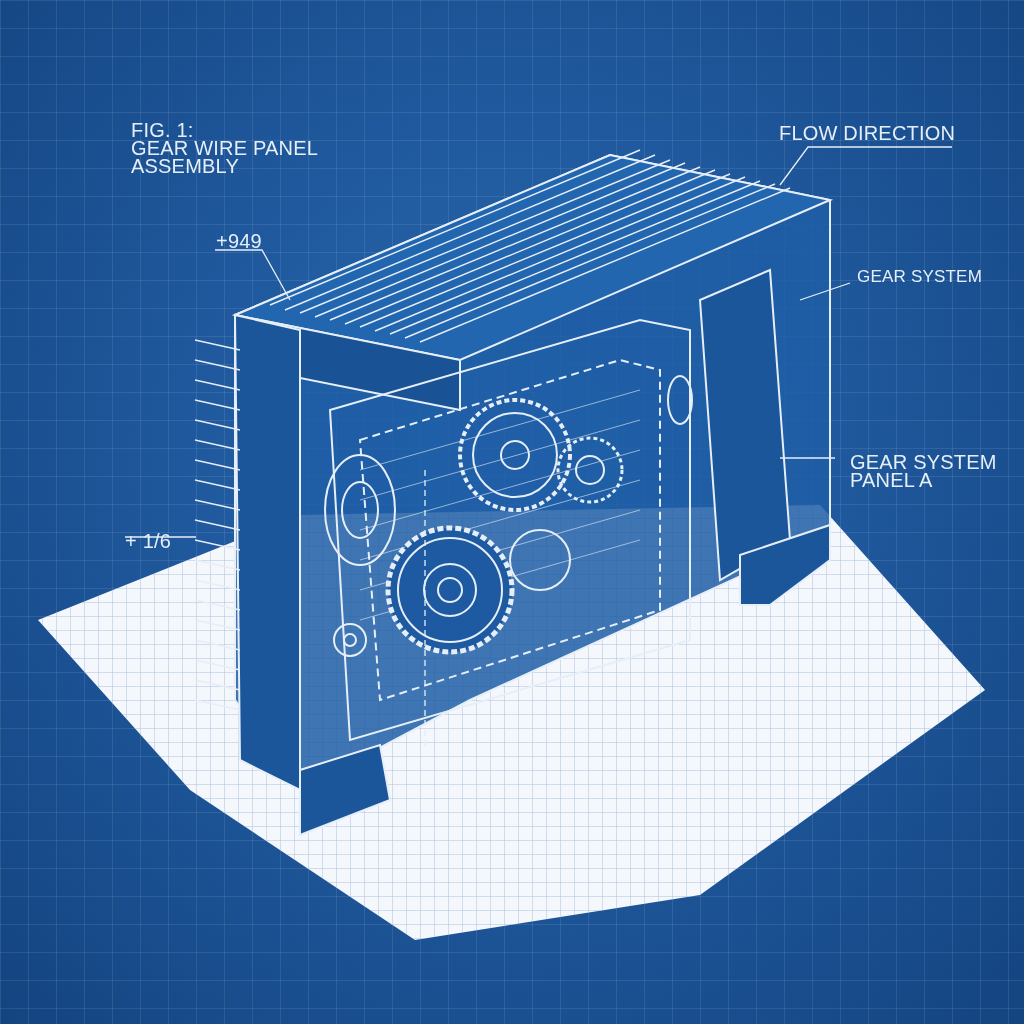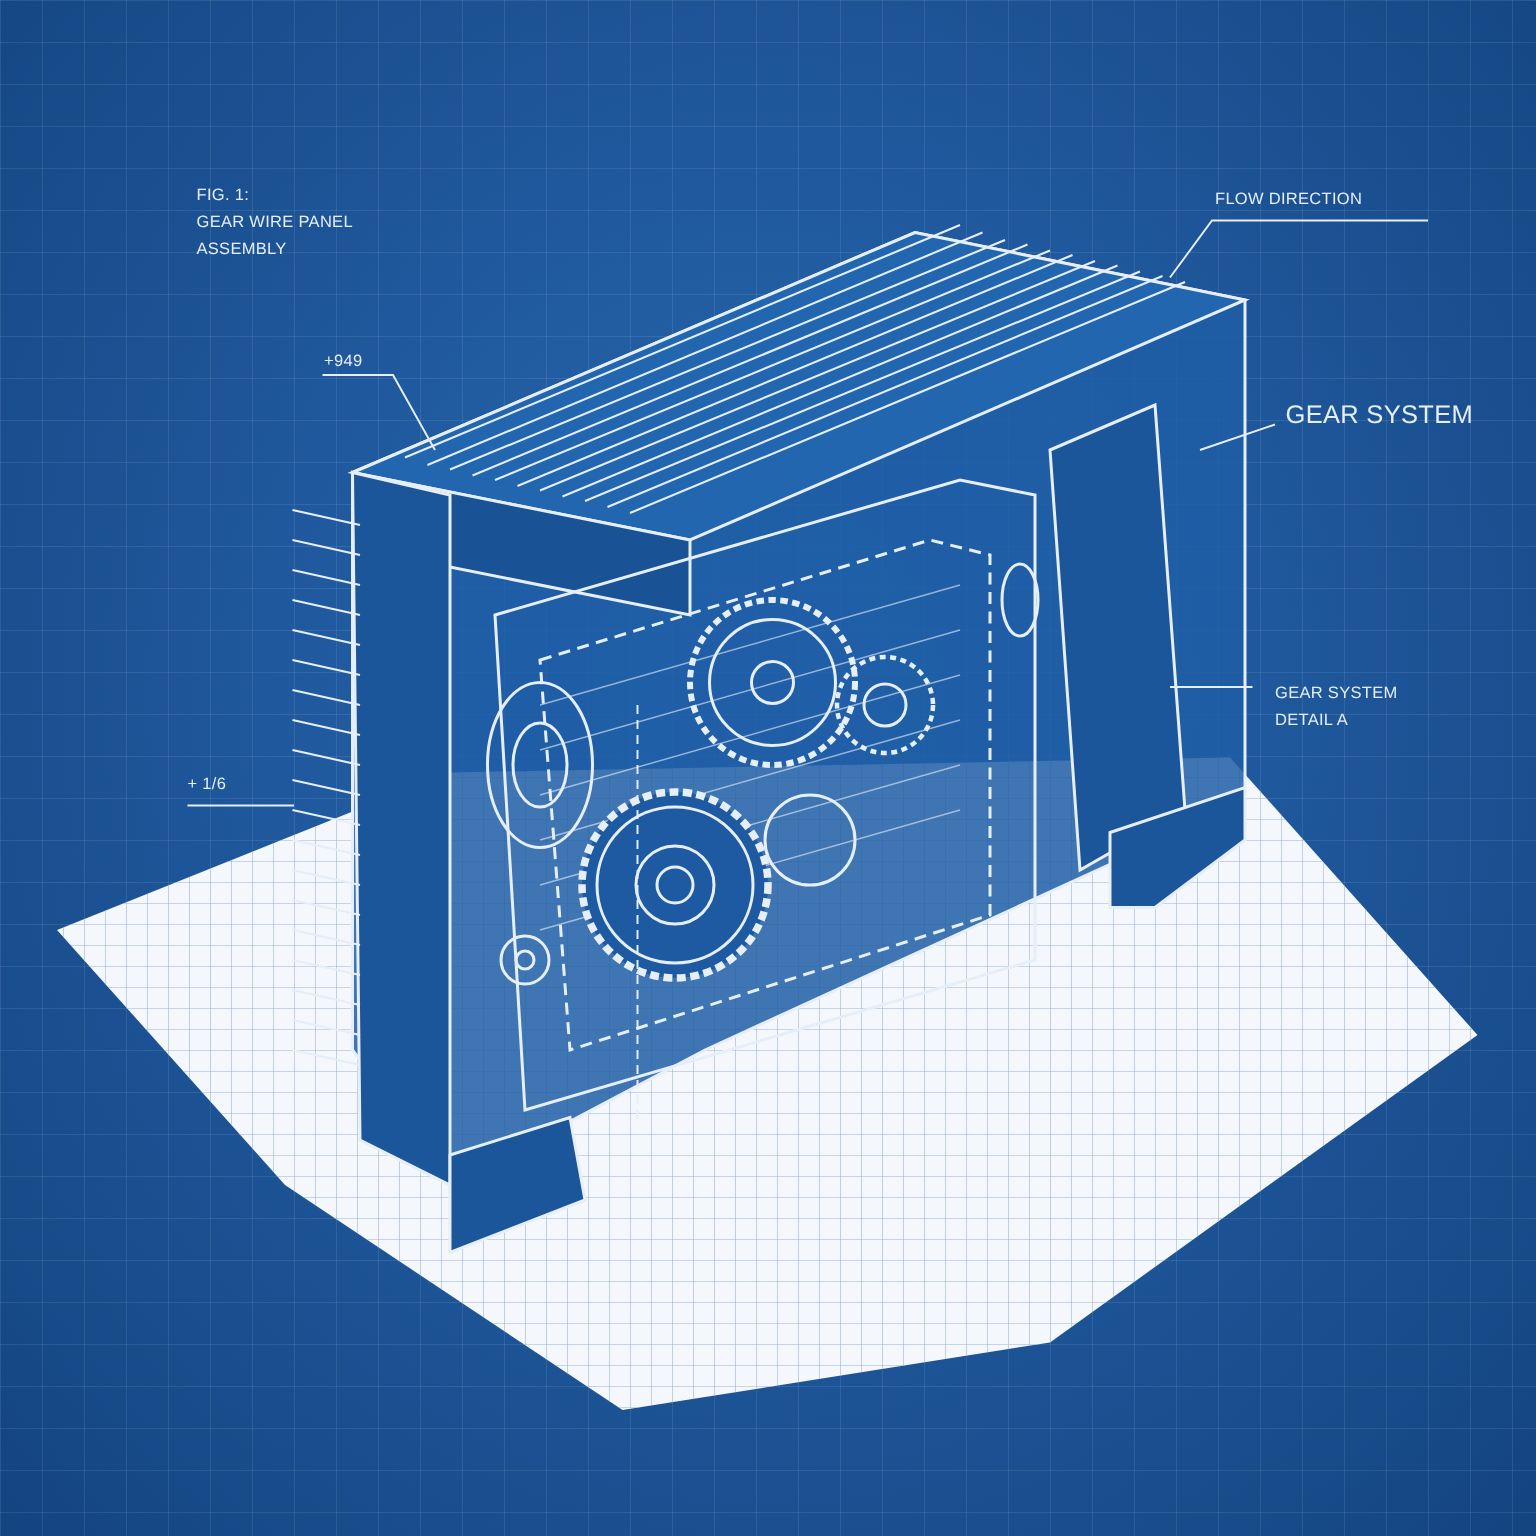--- a/index.html
+++ b/index.html
@@ -10,21 +10,21 @@
     position:relative;
   }
   .grid {
     position:absolute; inset:0;
     background-image:
       linear-gradient(rgba(255,255,255,0.09) 1px, transparent 1px),
       linear-gradient(90deg, rgba(255,255,255,0.09) 1px, transparent 1px);
     background-size: 28px 28px;
   }
   .label {
-    position:absolute; color:#e6eef8; font-size:11px; line-height:18px; letter-spacing:0.2px;
+    position:absolute; color:#e6eef8; font-size:20px; line-height:18px; letter-spacing:0.2px;
   }
   .label.big { font-size:17px; }
   svg.art { position:absolute; left:0; top:0; }
 </style>
 </head>
 <body>
 
 <div class="grid"></div>
 
 <svg class="art" width="1024" height="1024" viewBox="0 0 1024 1024">
@@ -128,22 +128,22 @@
     <line x1="425" y1="470" x2="425" y2="750" stroke-dasharray="6 4"></line>
   </g>
 </svg>
 
 <div class="label" style="left:131px;top:121px;">
   <div>FIG. 1:</div>
   <div>GEAR WIRE PANEL</div>
   <div>ASSEMBLY</div>
 </div>
 
-<div class="label" style="left:810px;top:124px;">FLOW DIRECTION</div>
+<div class="label" style="left:779px;top:124px;">FLOW DIRECTION</div>
 <div class="label big" style="left:857px;top:268px;">GEAR SYSTEM</div>
 
 <div class="label" style="left:850px;top:453px;">
   <div>GEAR SYSTEM</div>
-  <div>DETAIL A</div>
+  <div>PANEL A</div>
 </div>
 
 <div class="label" style="left:216px;top:232px;">+949</div>
-<div class="label" style="left:125px;top:514px;">+ 1/6</div>
+<div class="label" style="left:125px;top:532px;">+ 1/6</div>
 
 </body></html>

